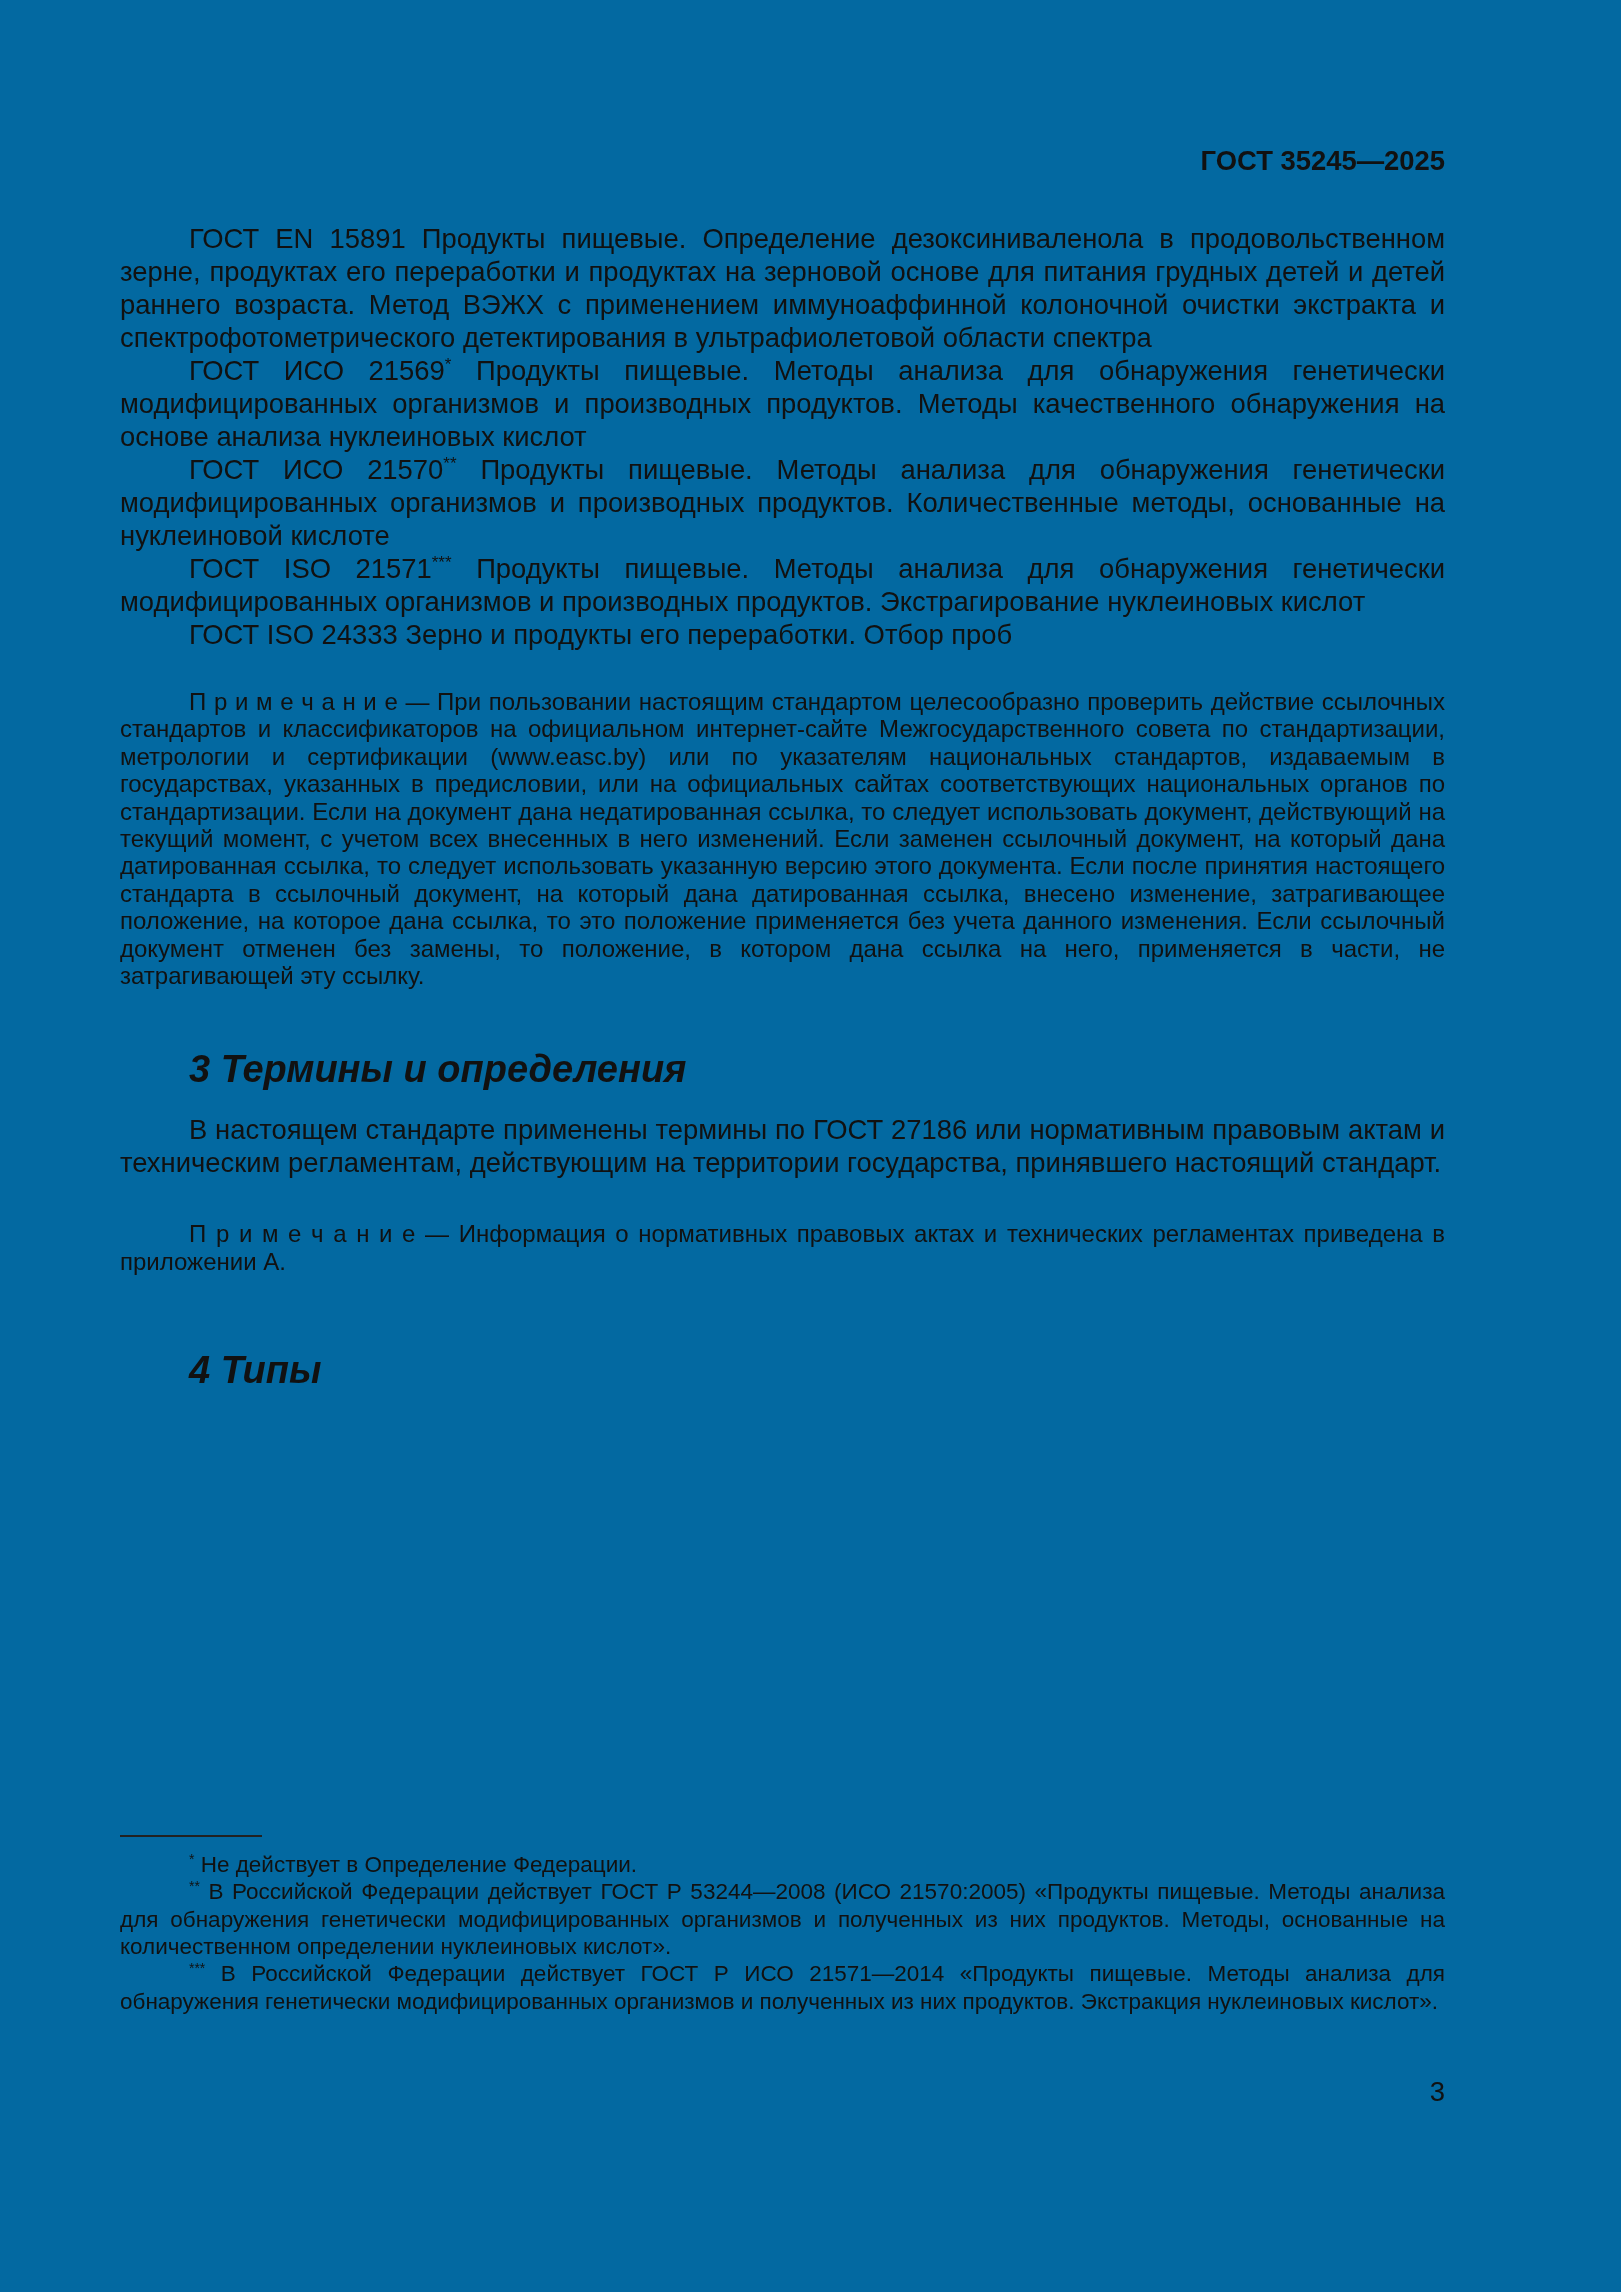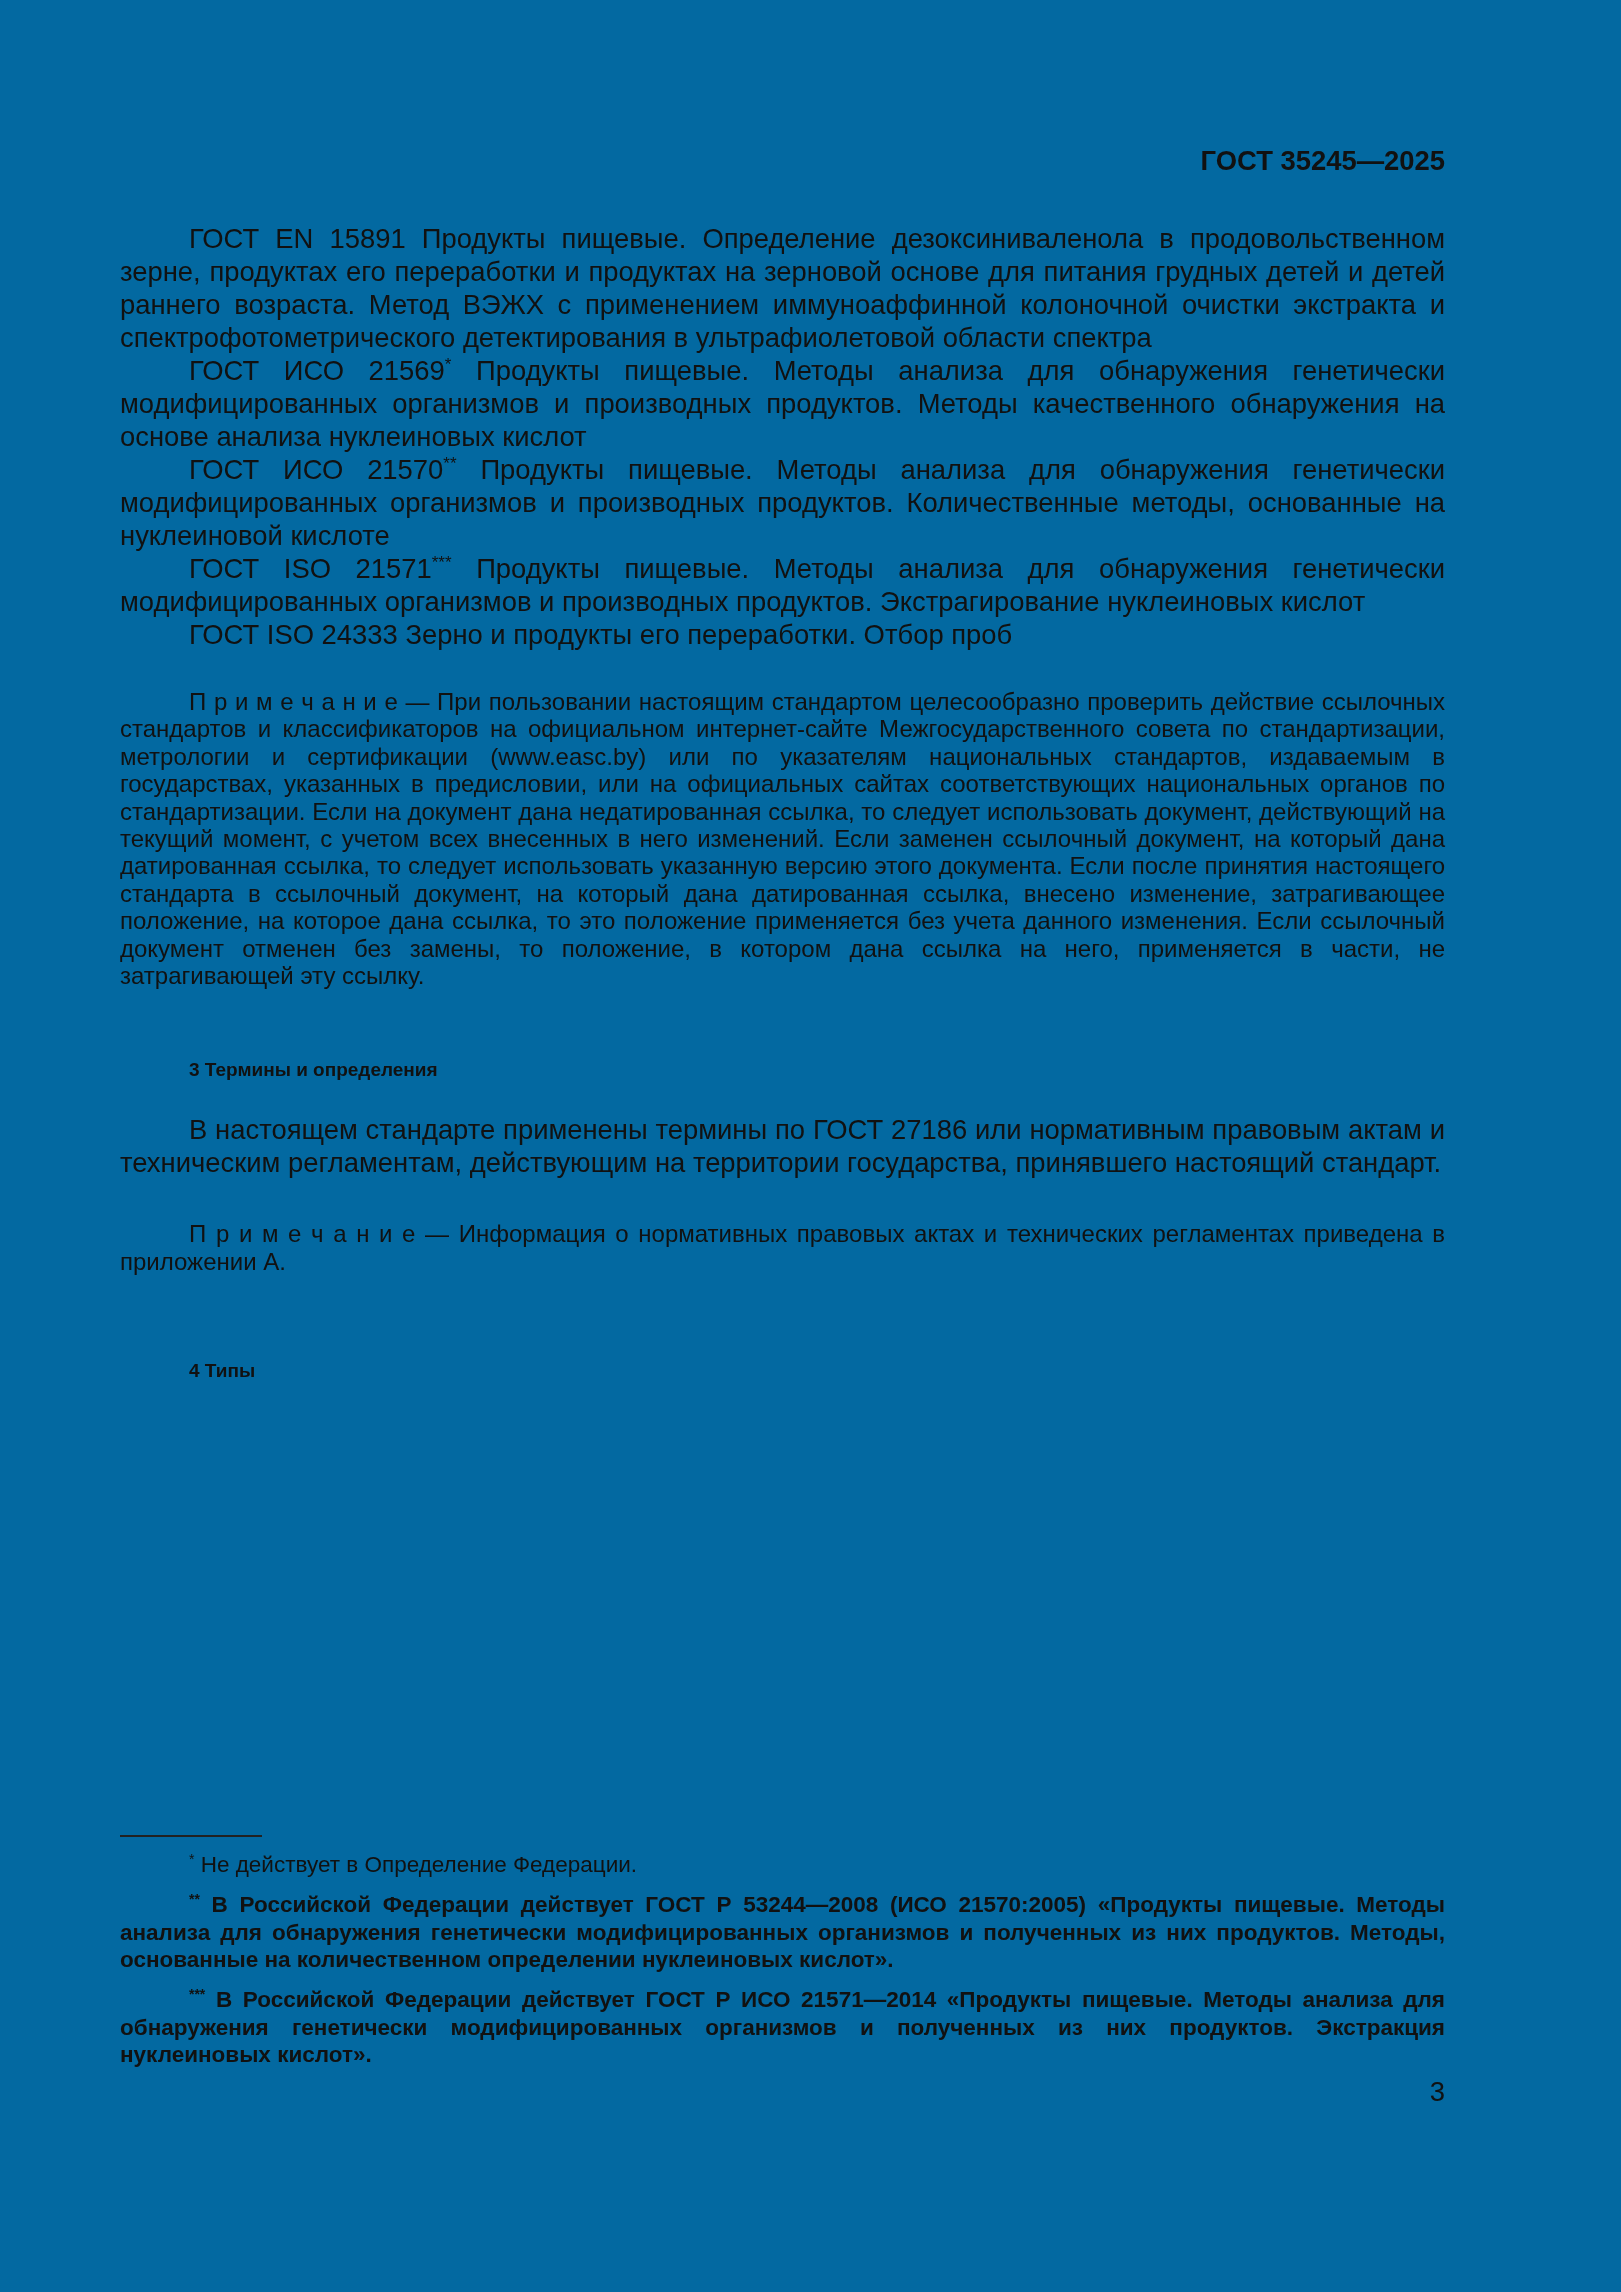--- a/index.html
+++ b/index.html
@@ -39,25 +39,26 @@
     margin: 0;
   }
   .note {
     font-size: 24px;
     line-height: 27.4px;
     text-align: justify;
     text-indent: 69px;
     margin: 37px 0 0 0;
   }
   .section-heading {
-    font-size: 19px;
+    font-size: 38px;
     line-height: 35px;
     font-weight: bold;
     text-indent: 69px;
     margin: 63px 0 0 0;
+    font-style: italic;
   }
   .section-heading.big-gap { margin-top: 78px; }
   .after-heading { margin-top: 26px; }
   .note-2 { margin-top: 41px; }
   sup.fnref {
     font-size: 0.62em;
     vertical-align: super;
     line-height: 0;
   }
   .footnotes {
@@ -72,21 +73,21 @@
     border-top: 2px solid #222222;
     margin: 0 0 13.7px 0;
   }
   .footnote {
     font-size: 22.5px;
     line-height: 27.4px;
     text-align: justify;
     text-indent: 69px;
     margin: 0;
   }
-  .footnote + .footnote { margin-top: 13px; font-weight: bold; }
+  .footnote + .footnote { margin-top: 0; }
   .page-number {
     position: absolute;
     right: 176px;
     top: 2076px;
     font-size: 27.4px;
     line-height: 32px;
   }
 </style>
 </head>
 <body>

